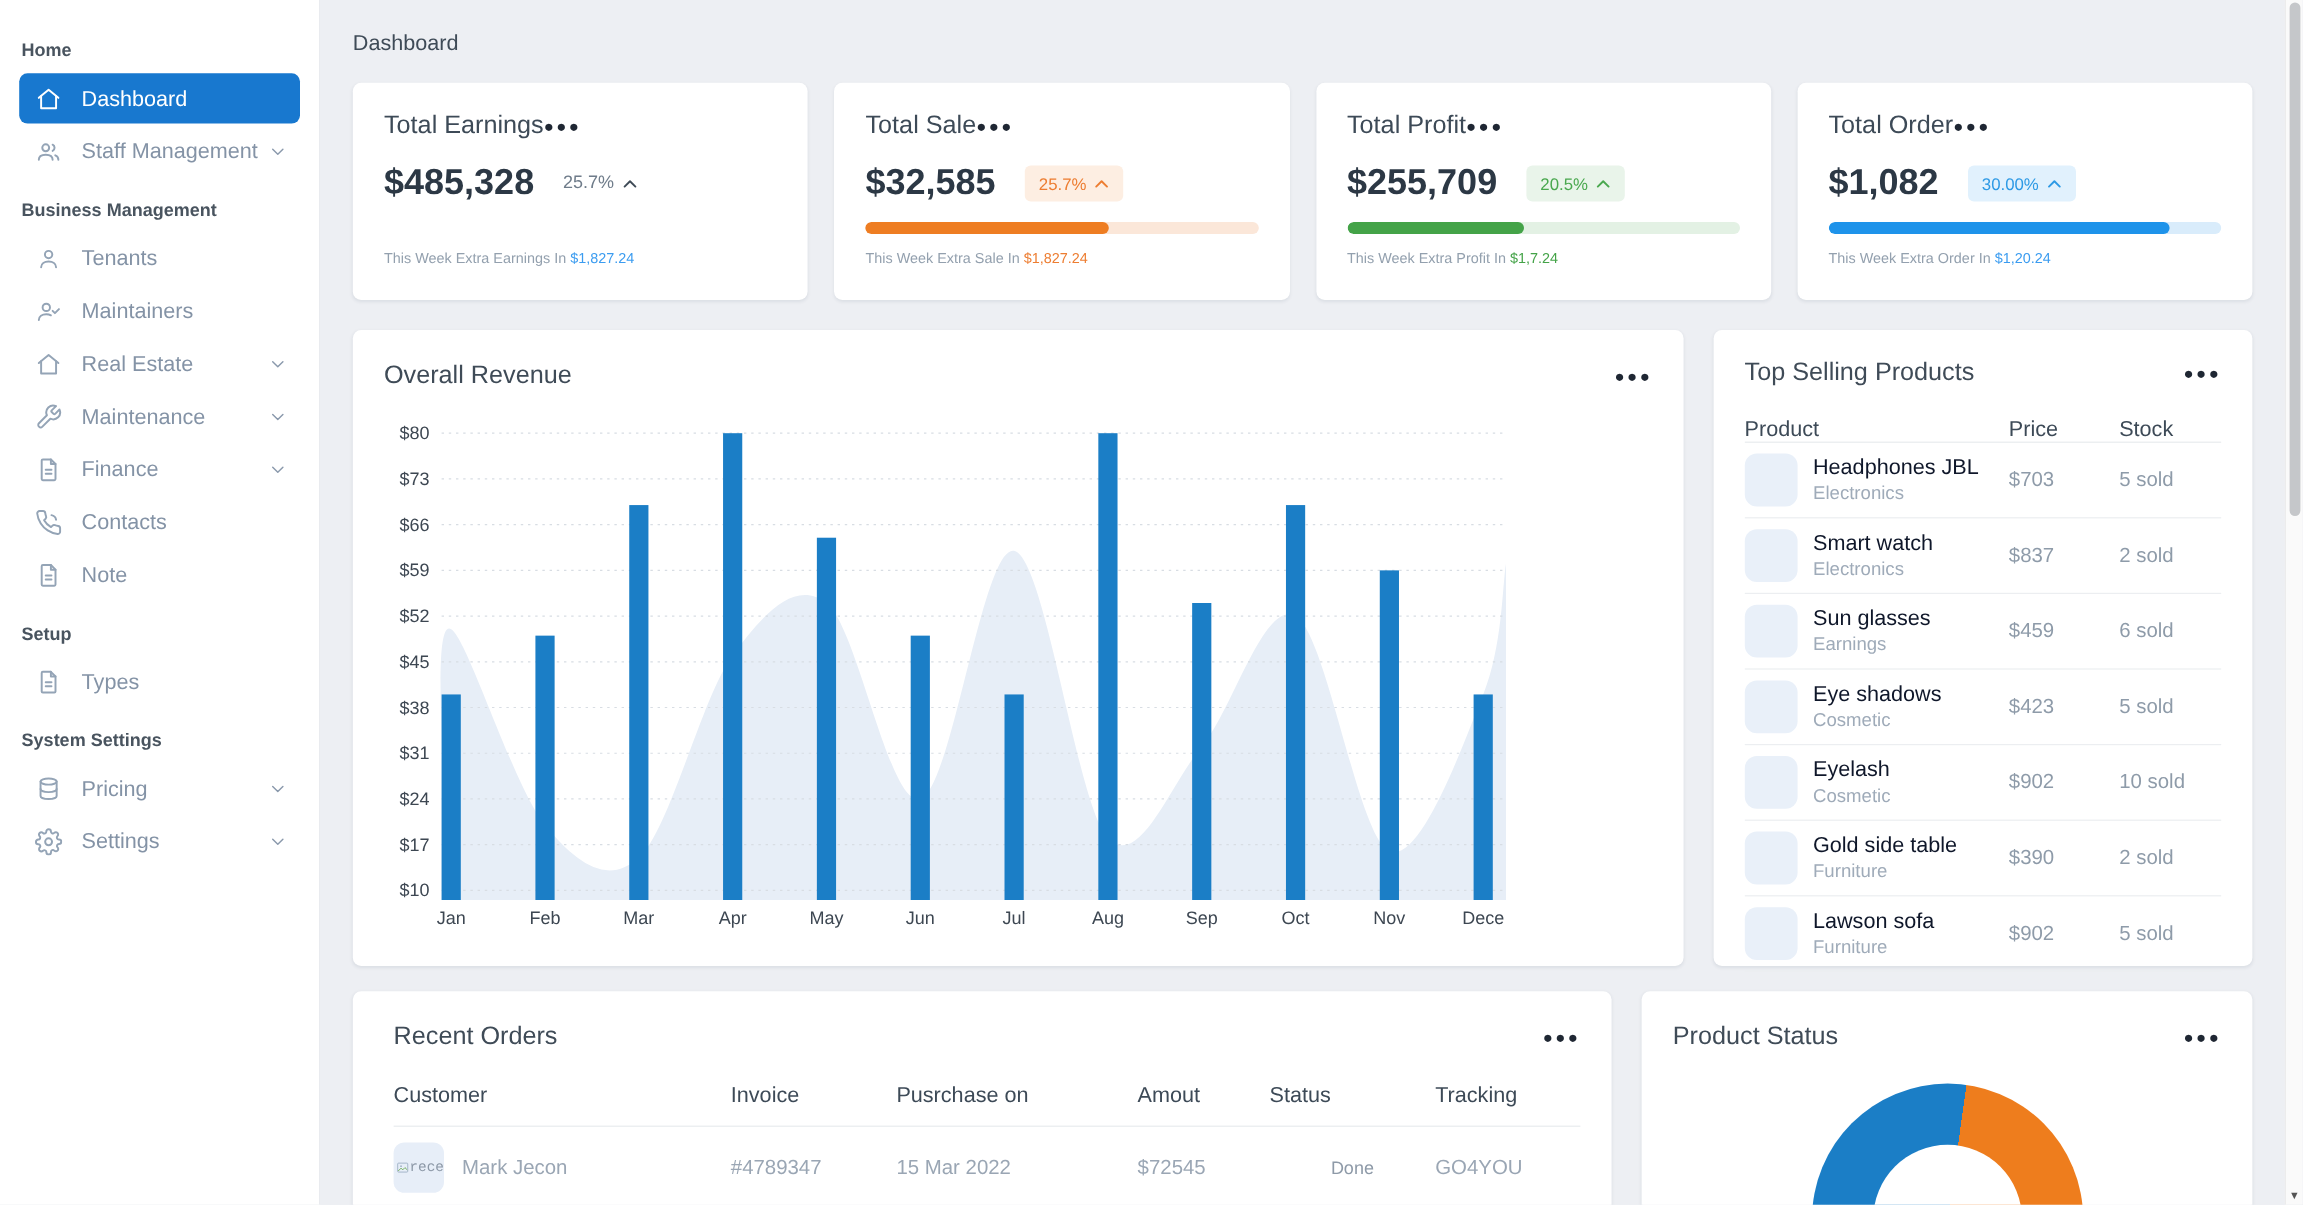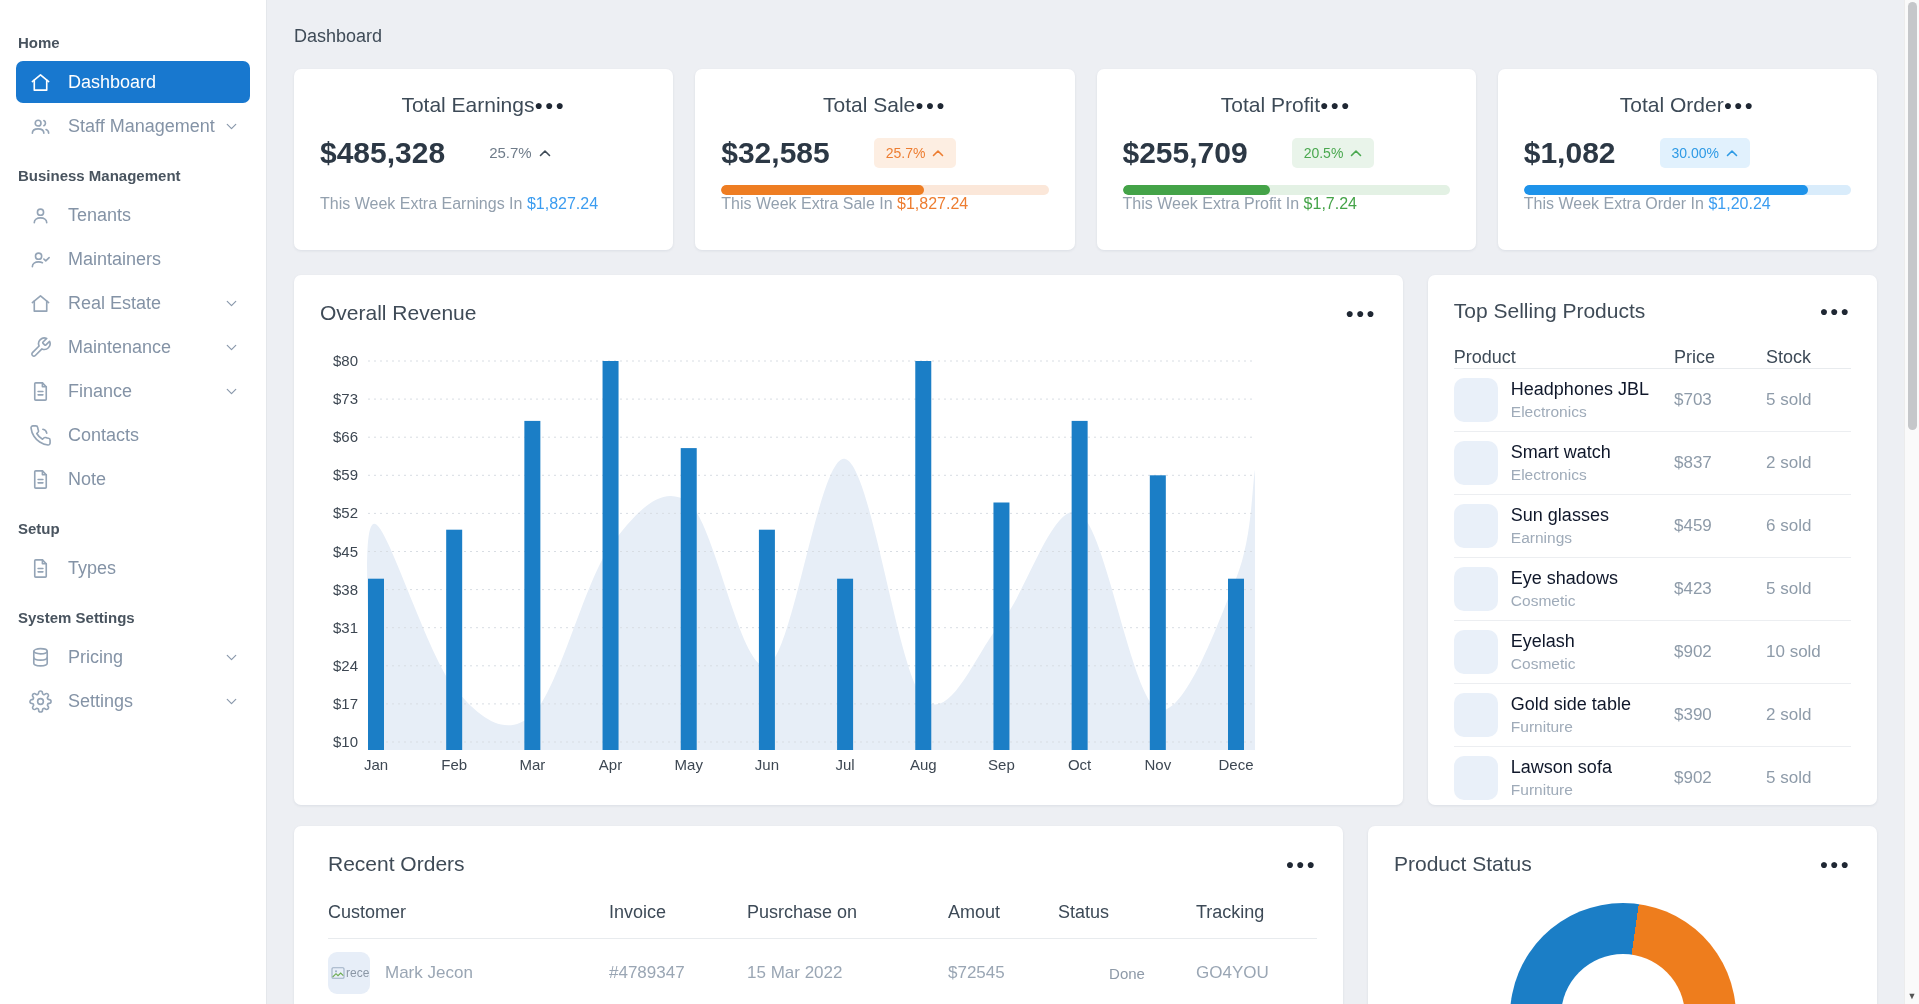--- a/index.html
+++ b/index.html
@@ -18,32 +18,32 @@
 
   
   .main { flex:1; padding:26px 0 0 27px; position:relative; }
   .breadcrumb { font-size:18px; color:#3f4b57; margin-bottom:22px; }
   .content { width:1583px; }
   .rowcards { display:flex; gap:22px; margin-bottom:25px; }
   .card { background:#fff; border-radius:7px; box-shadow:0 1px 3px rgba(15,34,58,.08); }
 
   
   .stat-card { flex:1; height:181px; padding:24px 26px 0 26px; }
-  .stat-head { display:flex; justify-content:center; align-items:center; }
+  .stat-head { display:flex; justify-content:flex-start; align-items:center; }
   .stat-title { font-size:21px; color:#3d4a57; }
   .dots { font-size:14px; letter-spacing:2px; color:#1f2733; font-weight:bold; cursor:pointer; line-height:1; }
-  .stat-valrow { display:flex; align-items:center; margin-top:17px; height:37px;gap:20px; }
+  .stat-valrow { display:flex; align-items:center; margin-top:17px; height:37px; }
   .stat-value { font-size:30px; font-weight:600; color:#2c3845; }
   .pct { display:inline-flex; align-items:center; gap:7px; margin-left:24px; font-size:15px; }
   .pct.pill { padding:7px 12px; border-radius:5px; font-size:14px; }
   .pct svg { width:12px; height:8px; }
   .progress { height:10px; border-radius:5px; margin-top:14px; overflow:hidden; }
   .progress .fill { height:100%; border-radius:5px; }
   .progress.hidden { visibility:hidden; }
-  .stat-foot { font-size:16px; color:#93a0ae; }
+  .stat-foot { margin-top:13px; font-size:12px; color:#93a0ae; }
 
   
   .row2 { display:flex; gap:25px; margin-bottom:21px; }
   .row3 { display:flex; gap:25px; }
   .rev-card { width:1268px; height:530px; padding:26px 26px 0 26px; }
   .card-head { display:flex; justify-content:space-between; align-items:center; }
   .card-title { font-size:21px; color:#3f4b57; }
   .rev-chart { width:997px; height:446px; margin-top:14px; display:block; }
   .rev-chart text.tick { font-size:15px; fill:#3d4752; font-family:"Liberation Sans",sans-serif; }
 
@@ -59,21 +59,21 @@
   .ord-card { width:1049px; height:400px; padding:26px 26px 0 34px; }
   .ord-head { display:flex; margin-top:26px; padding-bottom:15px; border-bottom:1px solid #e8ebee; font-size:18px; color:#3d4a57; }
   .ord-row { display:flex; align-items:center; padding:13px 0; border-bottom:1px solid #eceef1; font-size:17px; color:#9aa6b4; }
   .col-customer { width:281px; display:flex; align-items:center; }
   .col-invoice { width:138px; }
   .col-purchase { width:201px; }
   .col-amount { width:110px; }
   .col-status { width:138px; }
   .col-status.val { text-align:center; font-size:15px; color:#8e9aa8; }
   .col-tracking { flex:1; }
-  .avatar { width:42px; height:42px; border-radius:9px; background:#e7eef8; margin-right:15px; flex-shrink:0; display:flex; align-items:center; overflow:hidden; padding-left:2px; }
+  .avatar { width:42px; height:42px; border-radius:9px; background:#e7eef8; margin-right:15px; flex-shrink:0; display:flex; align-items:center; overflow:hidden; padding-left:2px;font-family:Liberation Mono, monospace; }
   .avatar .alt { font-size:12px; color:#8b97a6; white-space:nowrap; }
 
   .ps-card { width:509px; height:400px; padding:26px; }
   .donut { width:226px; height:226px; border-radius:50%; margin:27px auto 0 auto; position:relative; }
   .donut::after { content:""; position:absolute; left:50%; top:50%; width:124px; height:124px; margin:-62px 0 0 -62px; border-radius:50%; background:#fff; }
 
   
   .pg-scrollbar { position:absolute; right:0; top:0; width:15px; height:1004px; background:#fafafa; border-left:1px solid #ececec; }
   .pg-thumb { position:absolute; left:3px; top:2px; width:9px; height:428px; background:#c5c7ca; border-radius:5px; }
   .pg-arrow { position:absolute; bottom:3px; left:0; width:100%; text-align:center; font-size:9px; color:#555; }

